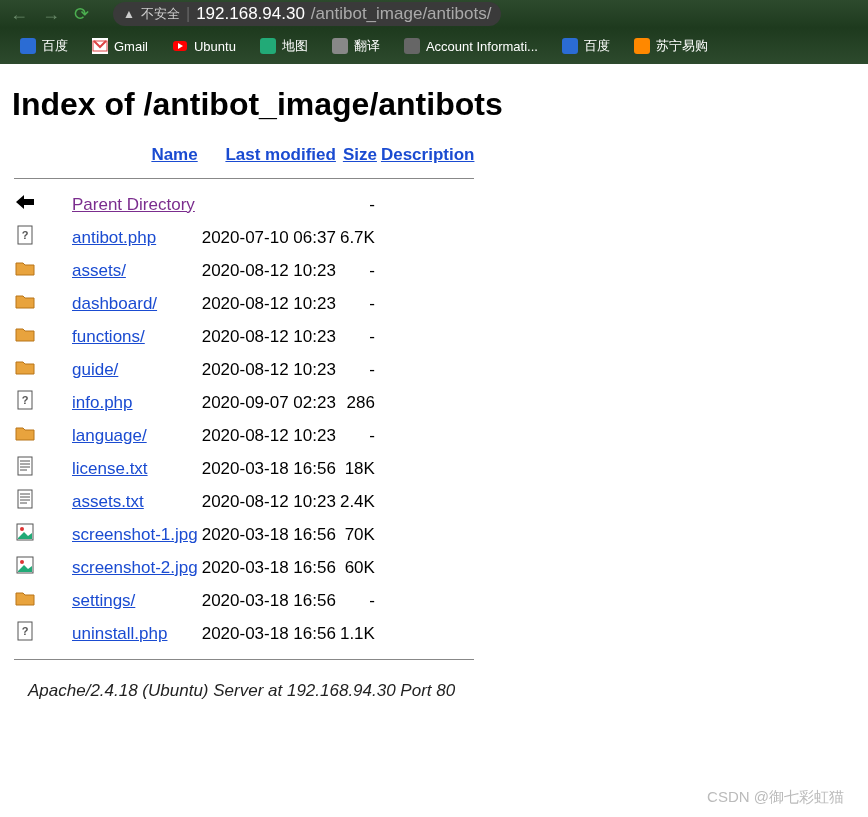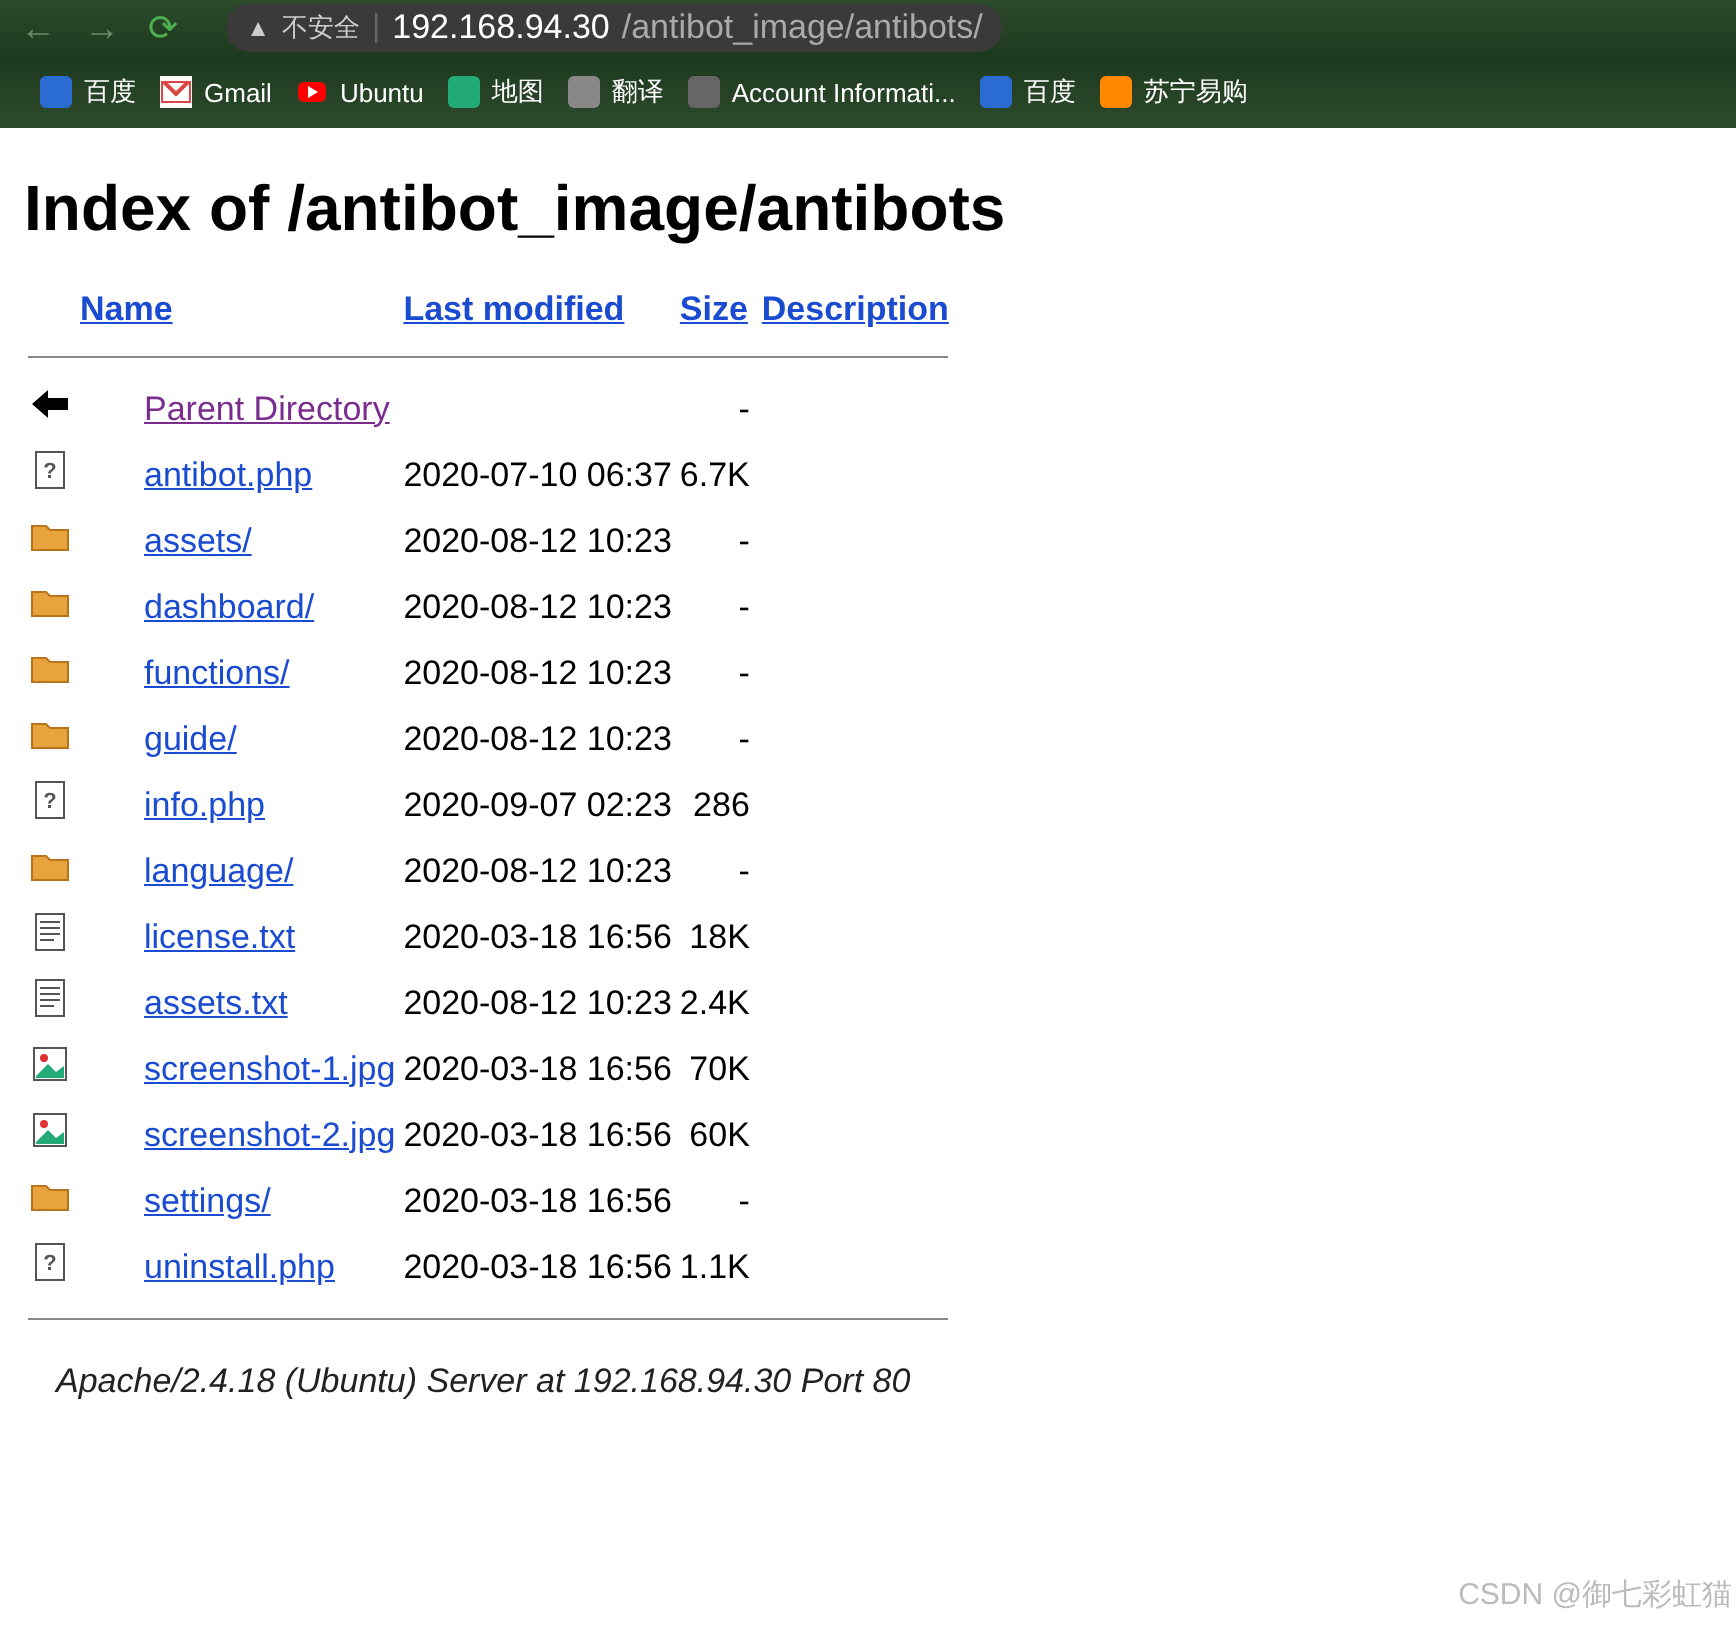--- a/index.html
+++ b/index.html
@@ -31,51 +31,51 @@
   .warn-sep { color: #666; }
   .url-text { color: #fff; font-size: 17px; }
   .url-path { color: #aaa; }
   
   .bookmarks-bar {
     background: linear-gradient(#1e3a1e, #2d4a2d);
     height: 36px;
     display: flex;
     align-items: center;
     padding: 0 20px;
-    gap: 12px;
+    gap: 24px;
   }
   .bookmark {
     display: flex;
     align-items: center;
     gap: 6px;
     color: #fff;
     font-size: 13px;
     cursor: pointer;
   }
   .bm-icon { width: 16px; height: 16px; display: inline-flex; align-items: center; justify-content: center; }
   
   .content { padding: 10px 12px; }
   h1 { font-size: 32px; font-weight: 800; margin: 12px 0 18px 0; }
   
   table { border-collapse: collapse; font-size: 17px; }
-  th { padding: 4px 2px; text-align: left; }
+  th { padding: 4px 2px; text-align: right; }
   th a { color: #1a4bd1; text-decoration: underline; cursor: pointer; font-weight: 700; }
   td { padding: 3px 2px; vertical-align: middle; }
   td.icon-cell { width: 26px; }
   td.name-cell a { color: #1a4bd1; text-decoration: underline; cursor: pointer; margin-left: 32px; }
   td.name-cell a.visited { color: #7b2d8e; }
   td.date-cell { white-space: nowrap; color: #000; }
   td.size-cell { text-align: right; white-space: nowrap; padding-right: 4px; }
   hr.sep { border: none; border-top: 1px solid #888; margin: 6px 0; width: 460px; }
   
   address { font-style: italic; font-size: 17px; color: #222; margin-top: 12px; margin-left: 16px; }
   
   .file-icon { width: 22px; height: 22px; display: inline-block; }
   
-  .watermark { position: fixed; bottom: 10px; right: 2px; color: #bbb; font-size: 15px; }
+  .watermark { position: fixed; bottom: 10px; right: 24px; color: #bbb; font-size: 15px; }
 </style>
 </head>
 <body>
 
 <div class="browser-bar">
   <span class="nav-arrow">←</span>
   <span class="nav-arrow">→</span>
   <span class="nav-arrow active">⟳</span>
   <div class="address-section">
     <span class="warn-icon">▲</span>

